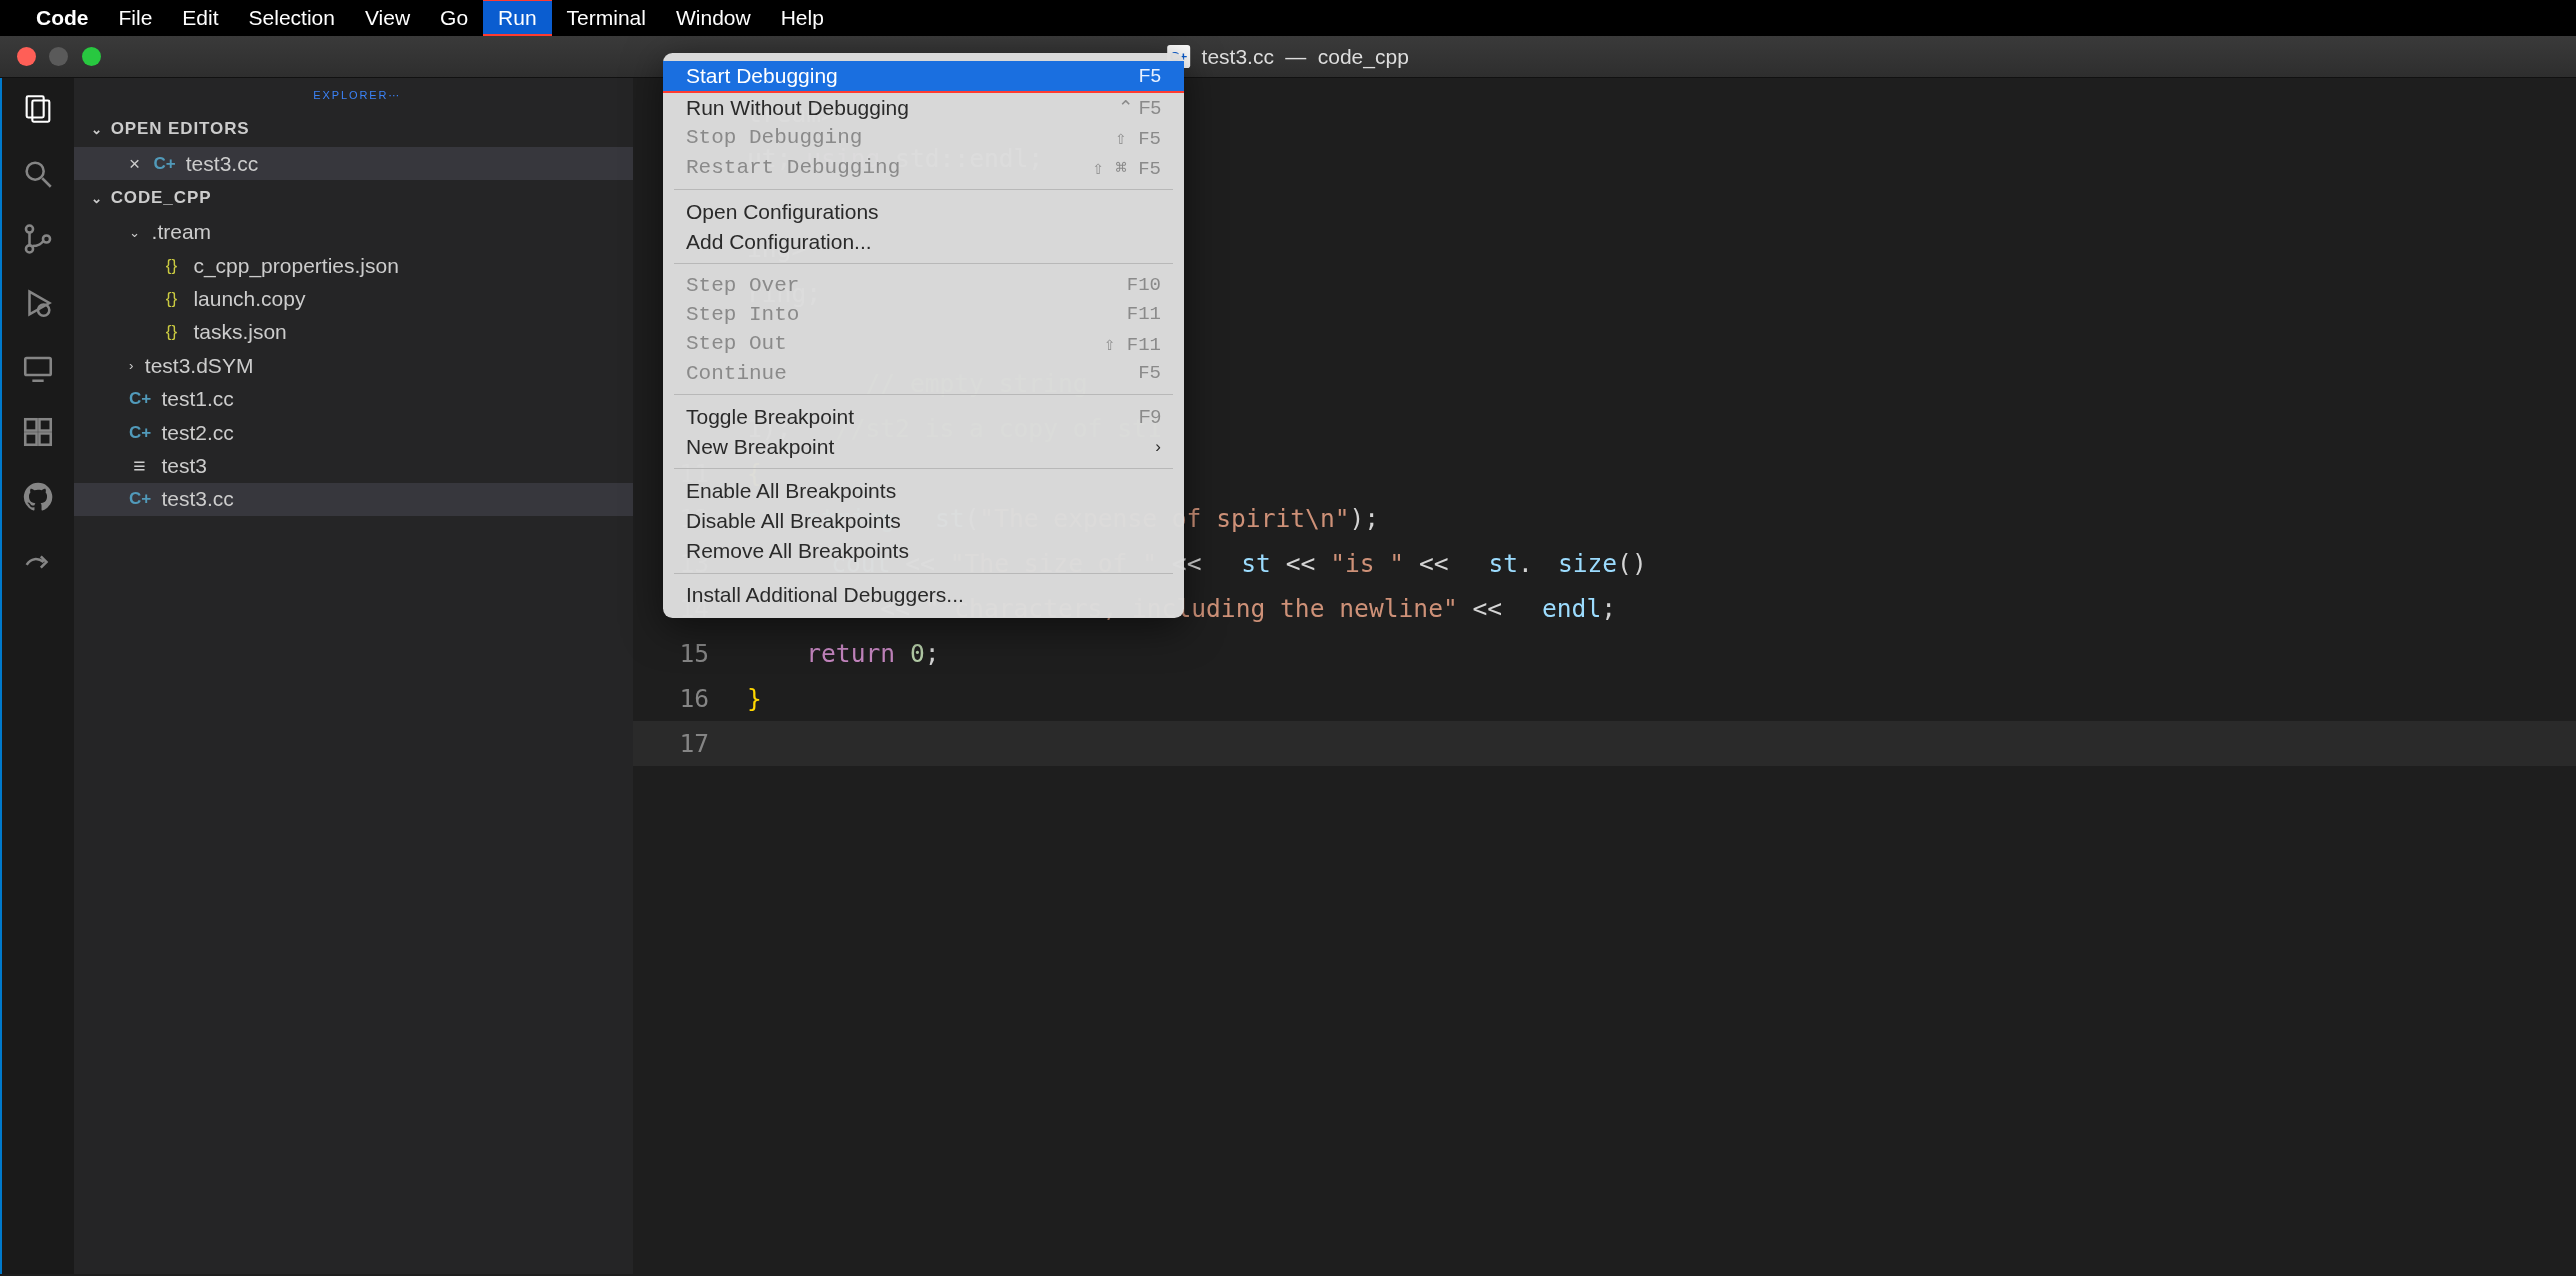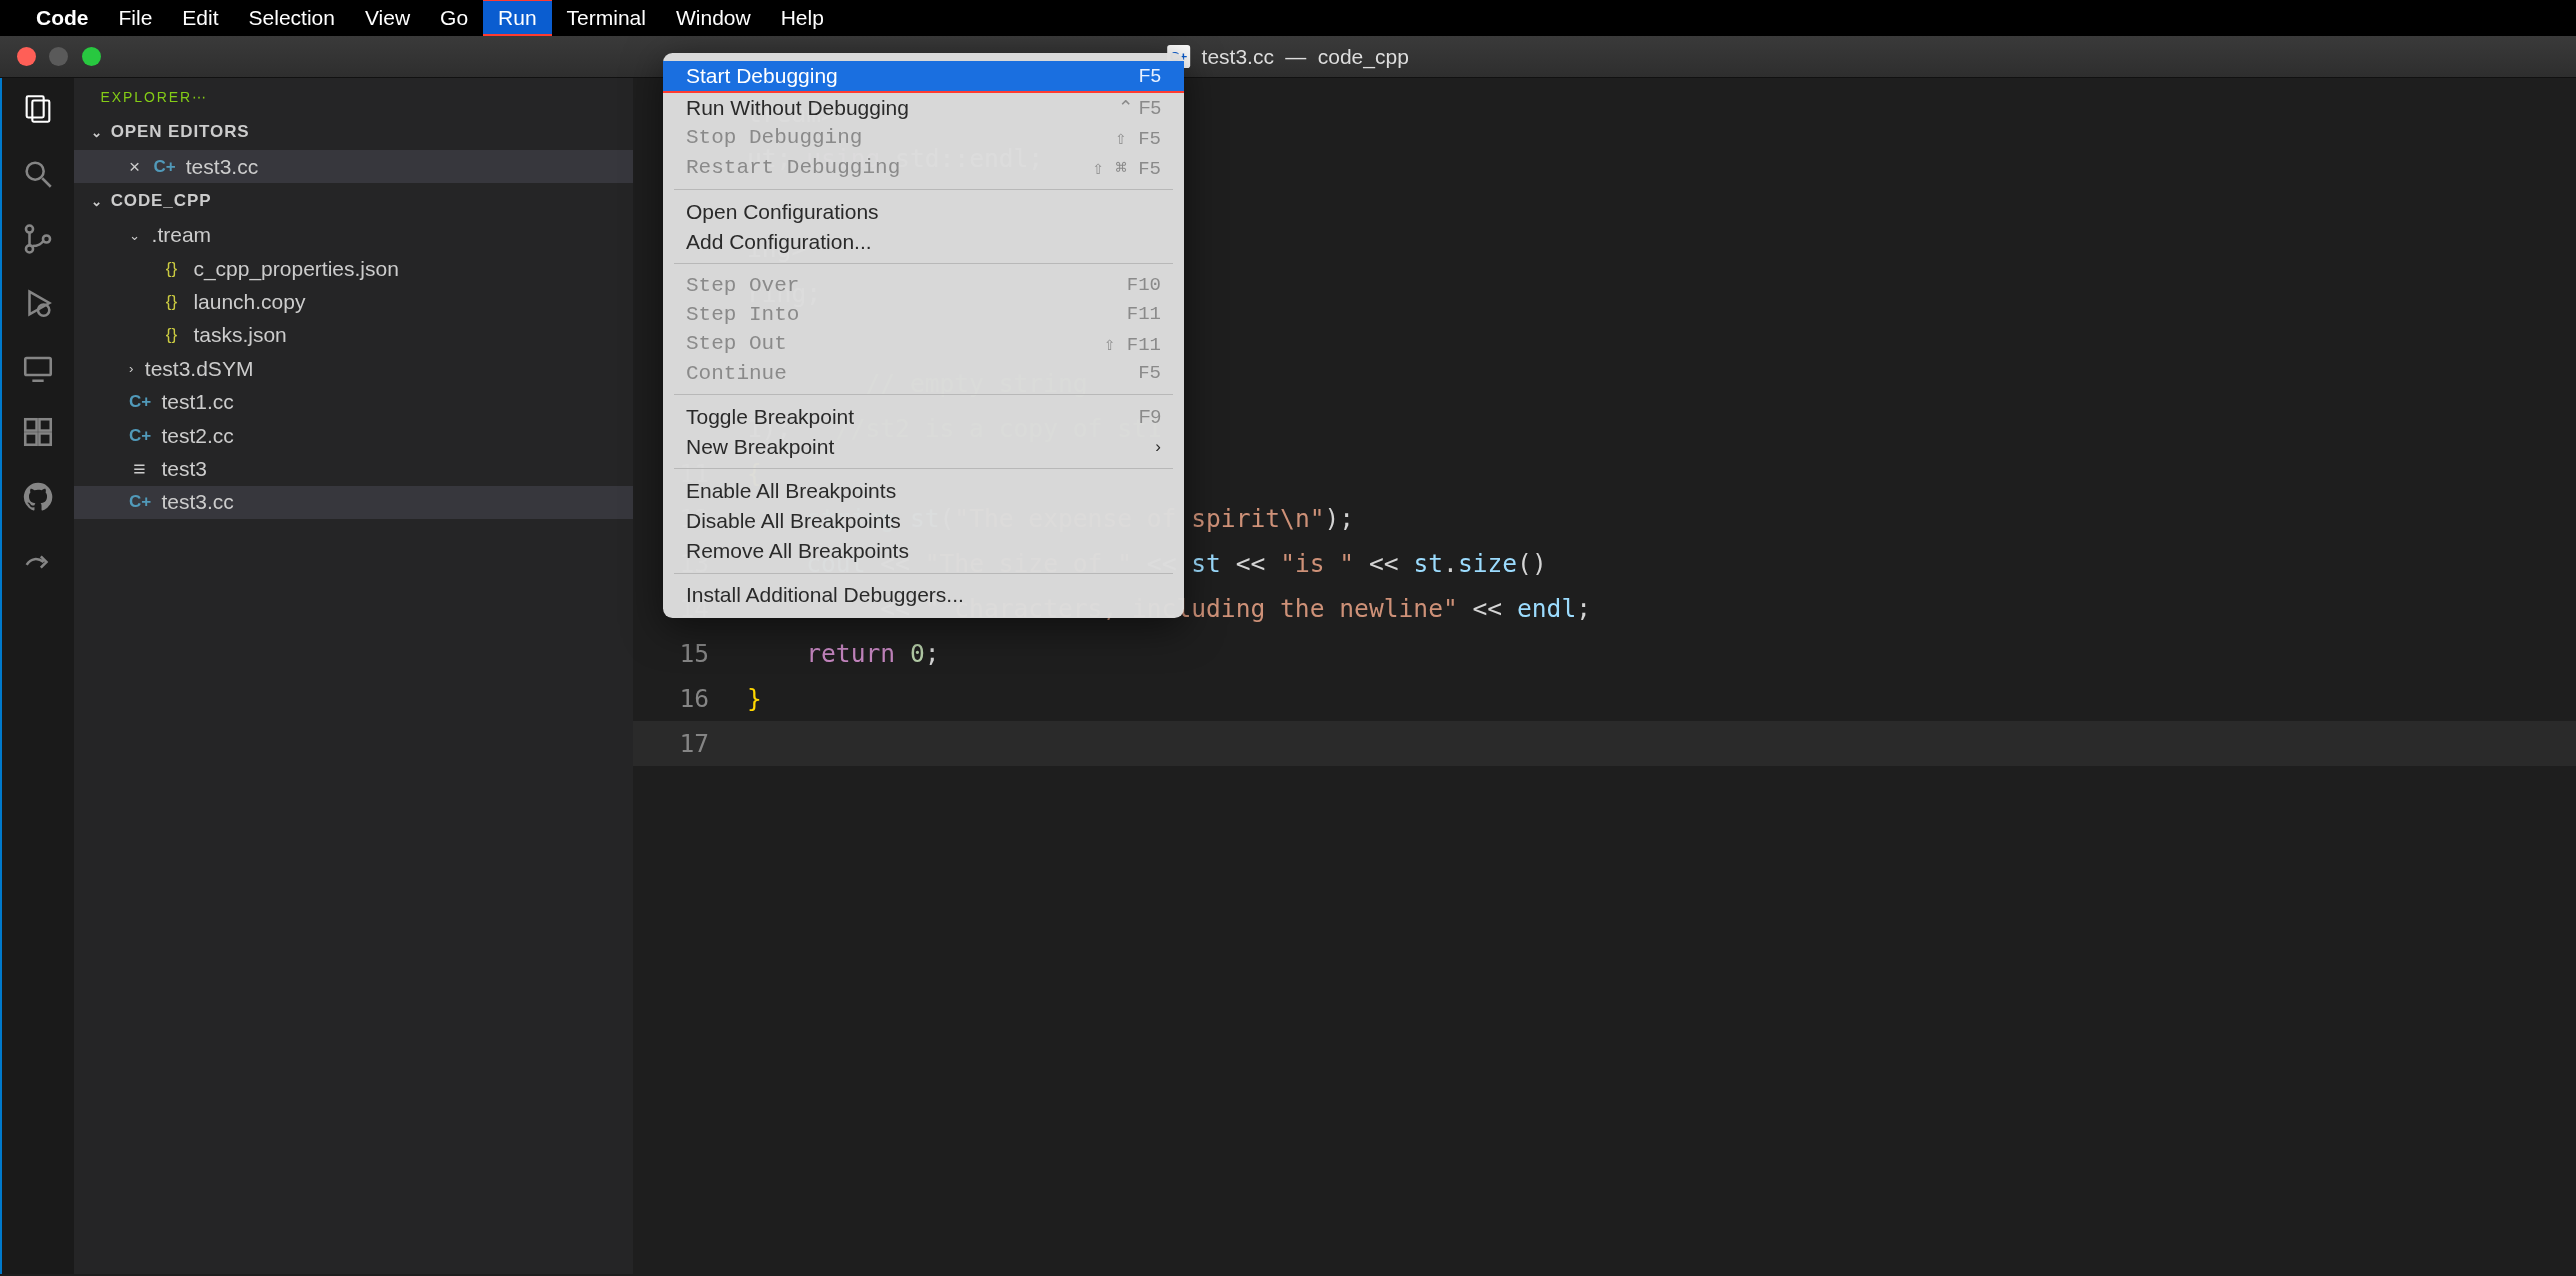--- a/index.html
+++ b/index.html
@@ -60,25 +60,25 @@
 .activity-bar .ab-icon.active { color: #fff; }
 .sidebar {
   width: 559px;
   background: #252526;
   color: #ccc;
   font-size: 21px;
   overflow: hidden;
 }
 .sidebar-header {
   padding: 11.4px 19px 9.5px 26.5px;
-  font-size: 14px;
+  font-size: 11px;
   letter-spacing: 1.9px;
-  color: #84cc16;
-  display: flex;
-  justify-content: flex-start;
+  color: #3b82f6;
+  display: flex;
+  justify-content: center;
 }
 .section-header {
   padding: 7.6px 19px 7.6px 17px;
   font-size: 17px;
   font-weight: 700;
   letter-spacing: 0.9px;
   color: #ccc;
   display: flex;
   align-items: center;
   gap: 7.6px;
@@ -105,21 +105,21 @@
   font-family: "SF Mono", Menlo, Consolas, monospace;
   font-size: 24.6px;
   position: relative;
   padding-top: 13.3px;
 }
 .code-line { display: flex; height: 45px; align-items: center; }
 .line-num { width: 114px; text-align: right; color: #858585; padding-right: 38px; font-size: 24.6px;}
 .code { white-space: pre; color: #d4d4d4; }
 .kw { color: #c586c0; }
 .type { color: #4ec9b0; }
-.ident { color: #9cdcfe; }
+.ident { color: #9cdcfe; margin-left: 25px; }
 .str { color: #ce9178; }
 .num { color: #b5cea8; }
 .punc { color: #d4d4d4; }
 .op { color: #d4d4d4; }
 .comment { color: #6a9955; }
 .brace { color: #ffd700; }
 .last-line-bg { background: #2a2a2a;}
 
 .dropdown {
   position: absolute;

